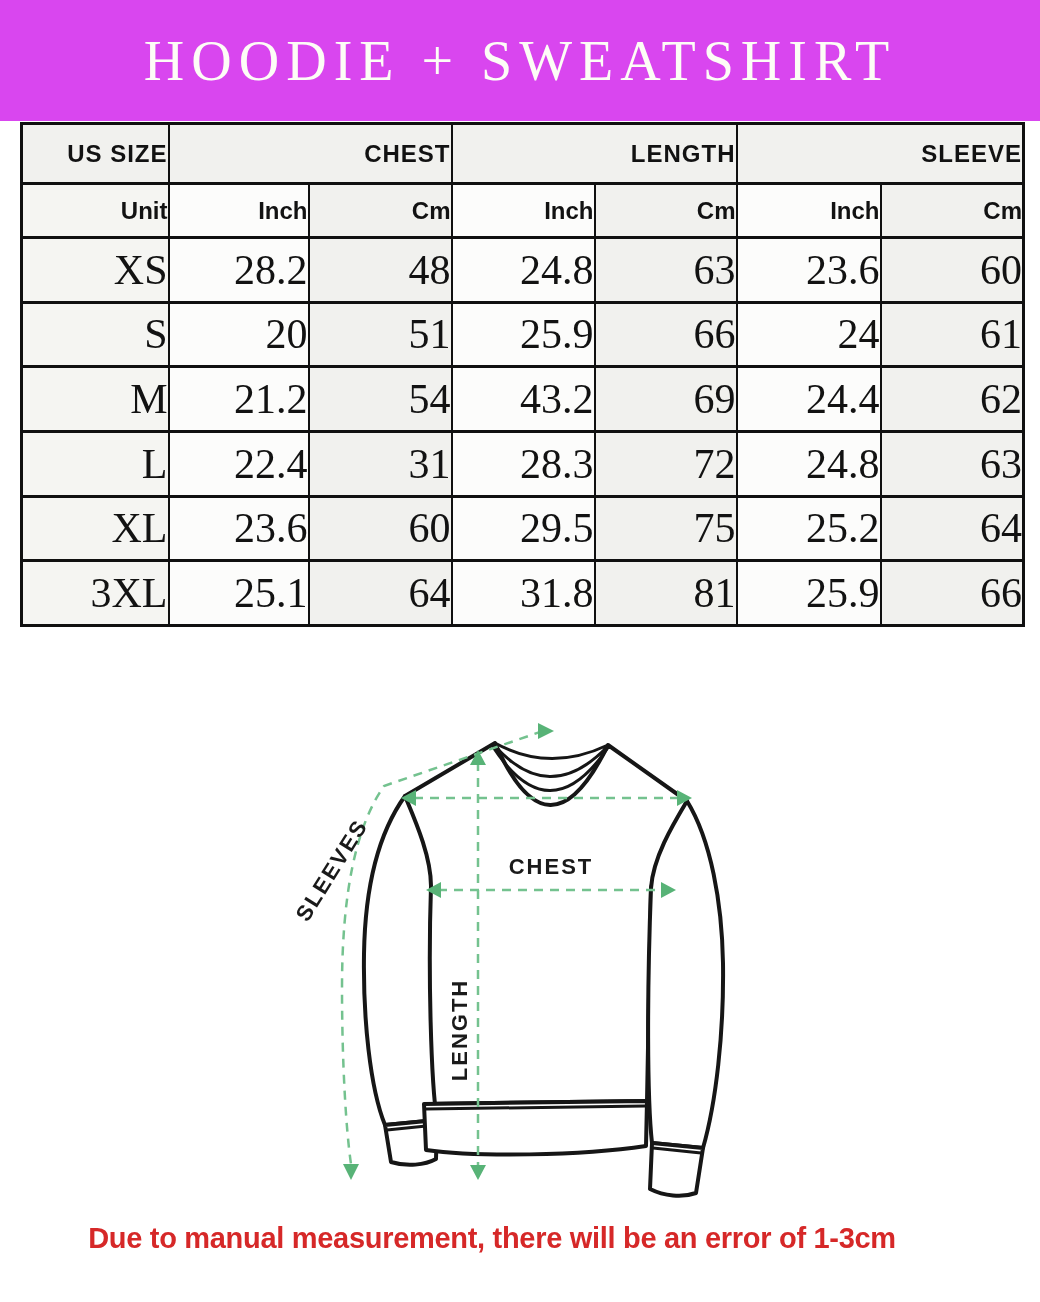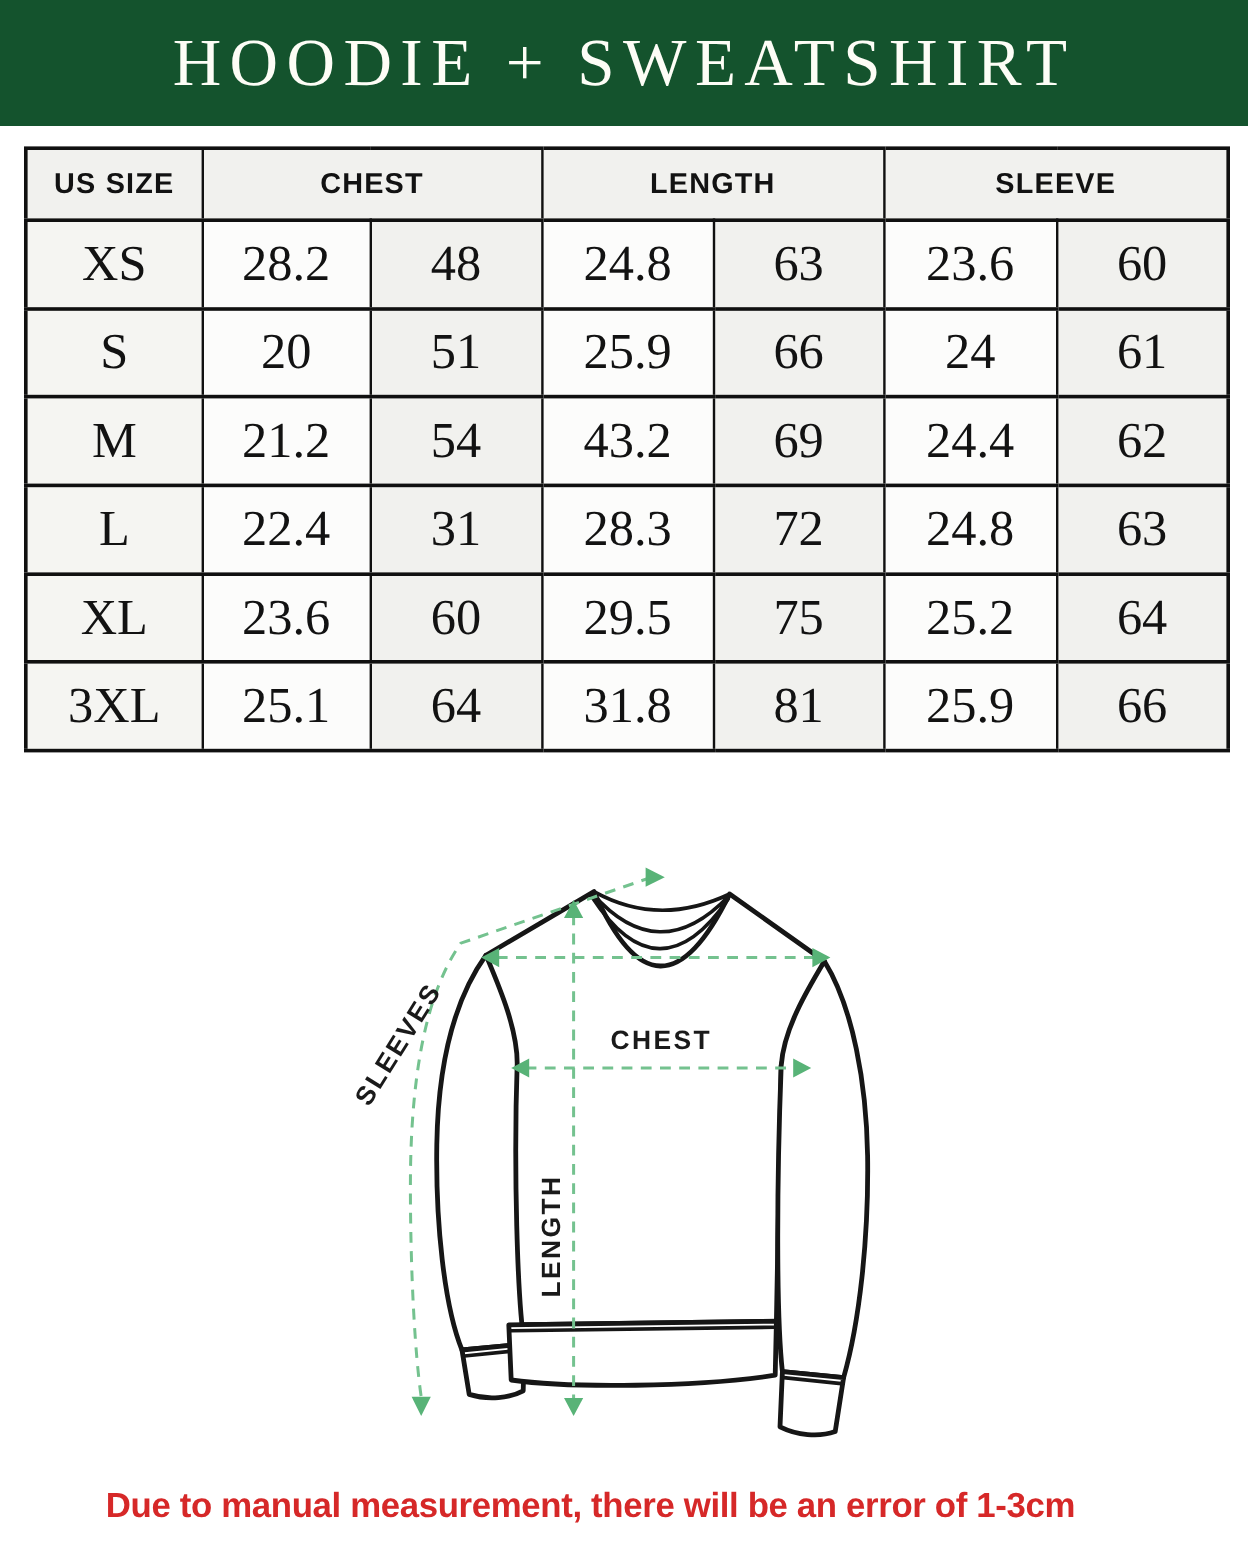--- a/index.html
+++ b/index.html
@@ -2,37 +2,37 @@
 <html><head>
 <meta charset="utf-8">
 <style>
   html,body{margin:0;padding:0;}
   body{
     width:1040px;height:1302px;position:relative;overflow:hidden;
     background:#ffffff;font-family:"Liberation Sans",sans-serif;
   }
   
   .banner{
-    position:absolute;left:0;top:0;width:1040px;height:105px;
-    background:#14532d;display:flex;align-items:center;justify-content:center;
+    position:absolute;left:0;top:0;width:1040px;height:121px;
+    background:#d946ef;display:flex;align-items:center;justify-content:center;
   }
   .banner h1{
     margin:0;font-family:"Liberation Serif",serif;font-weight:400;
     font-size:56px;letter-spacing:7px;color:#fdfdf6;white-space:nowrap;
   }
   
   .size-table{
     position:absolute;left:20px;top:122px;width:1002px;height:505px;
     border-collapse:collapse;table-layout:fixed;
     border:3px solid #101010;
   }
   .size-table th,.size-table td{
     border-left:2px solid #101010;border-right:2px solid #101010;
     border-top:3px solid #101010;border-bottom:3px solid #101010;
-    text-align:center;vertical-align:middle;padding:0;color:#121212;
+    text-align:right;vertical-align:middle;padding:0;color:#121212;
   }
   col.c-us{background:#f5f5f2;}
   col.c-inch{background:#fcfcfb;}
   col.c-cm{background:#f1f1ee;}
   .size-table tr.group-row{height:60px;}
   .size-table tr.unit-row{height:54px;}
   .size-table tr.group-row th{
     background:#f1f1ee;font-size:24px;font-weight:bold;letter-spacing:1px;
   }
   .size-table tr.unit-row th{font-size:24px;font-weight:bold;}
@@ -46,21 +46,21 @@
   .garment-line{fill:none;stroke:#161616;stroke-width:3;stroke-linecap:round;}
   .dash{fill:none;stroke:#74c28f;stroke-width:2.5;stroke-dasharray:9 7;}
   .arrow{fill:#58b377;stroke:none;}
   .diag-label{
     font-family:"Liberation Sans",sans-serif;font-weight:bold;font-size:22px;
     fill:#1a1a1a;letter-spacing:2px;
   }
   
   .note{
     position:absolute;left:0;top:1222px;width:984px;height:50px;
-    display:flex;align-items:flex-end;justify-content:center;
+    display:flex;align-items:flex-start;justify-content:center;
   }
   .note span{
     color:#d62828;font-weight:bold;font-size:29px;letter-spacing:-0.3px;white-space:nowrap;
   }
 </style>
 </head>
 <body>
 
 <div class="banner">
   <h1>HOODIE + SWEATSHIRT</h1>
@@ -75,20 +75,29 @@
     <col class="c-cm" style="width:142px">
     <col class="c-inch" style="width:144px">
     <col class="c-cm" style="width:143px">
   </colgroup>
   <tbody>
       <tr class="group-row">
     <th>US SIZE</th>
     <th colspan="2">CHEST</th>
     <th colspan="2">LENGTH</th>
     <th colspan="2">SLEEVE</th>
+  </tr>
+  <tr class="unit-row">
+    <th>Unit</th>
+    <th>Inch</th>
+    <th>Cm</th>
+    <th>Inch</th>
+    <th>Cm</th>
+    <th>Inch</th>
+    <th>Cm</th>
   </tr>
   <tr>
     <td class="size-cell">XS</td>
     <td class="value-cell">28.2</td>
     <td class="value-cell">48</td>
     <td class="value-cell">24.8</td>
     <td class="value-cell">63</td>
     <td class="value-cell">23.6</td>
     <td class="value-cell">60</td>
   </tr>

